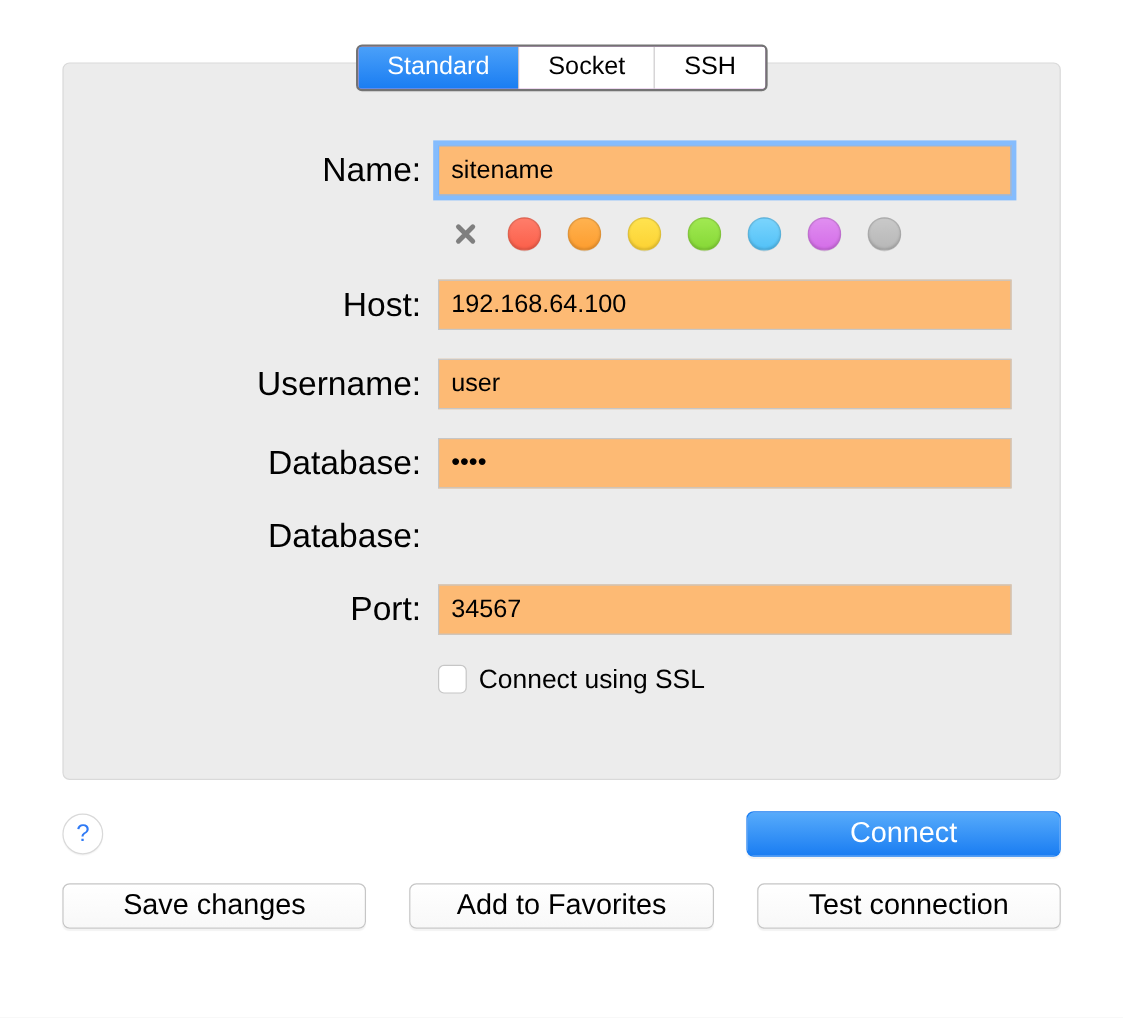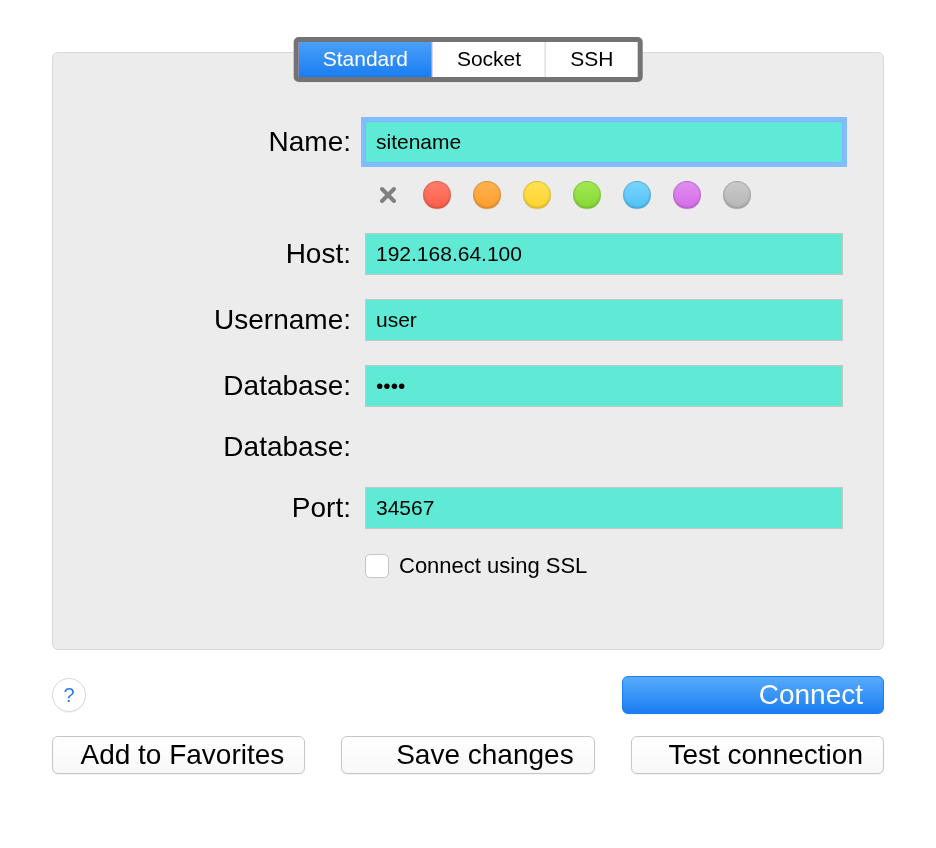--- a/index.html
+++ b/index.html
@@ -27,21 +27,21 @@
       padding: 68px 40px 30px 40px;
       height: 598px;
     }
 
     .tabs {
       position: absolute;
       top: -16px;
       left: 50%;
       transform: translateX(-50%);
       display: flex;
-      border: 5px solid #737373;
+      border: 2px solid #737373;
       border-radius: 5px;
       overflow: hidden;
       background: #f0abfc;
       box-shadow: 0 1px 0 rgba(0,0,0,0.02);
     }
 
     .tab {
       font-size: 21px;
       padding: 5px 24px 6px 24px;
       background: #fff;
@@ -78,21 +78,21 @@
     .field {
       flex: 1;
       max-width: 498px;
     }
 
     input[type="text"], input[type="password"] {
       width: 100%;
       height: 42px;
       font-size: 21px;
       padding: 4px 10px;
-      background: #5eead4;
+      background: #fdba74;
       border: 1px solid #c6c6c6;
       border-radius: 0;
       outline: none;
     }
     .focus-ring {
       box-shadow: 0 0 0 4px rgba(122,183,255,0.9);
       border-color: #7ab7ff !important;
     }
     input::placeholder {
       color: #c6c6c6;
@@ -170,25 +170,24 @@
       box-shadow: 0 1px 1px rgba(0,0,0,0.05);
     }
 
     .spacer { flex: 1; }
 
     .btn {
       height: 38px;
       border-radius: 6px;
       border: 1px solid #c6c6c6;
       background: linear-gradient(#ffffff, #f8f8f8);
-      font-size: 28px;
+      font-size: 24px;
       cursor: pointer;
       box-shadow: 0 1px 1px rgba(0,0,0,0.05);
       padding: 0 20px;
-      text-align: right;
     }
     .btn.primary {
       background: linear-gradient(#57abfb, #1a7df2);
       border-color: #1a7df2;
       color: #fff;
       width: 262px;
     }
 
     .bottom-row {
       display: flex;
@@ -279,16 +278,16 @@
 
 <div class="action-row">
   <button class="help-button">
     <span>?</span>
   </button>
   <div class="spacer"></div>
   <button class="btn primary">Connect</button>
 </div>
 
 <div class="bottom-row">
+  <button class="btn">Save changes</button>
   <button class="btn">Add to Favorites</button>
-  <button class="btn">Save changes</button>
   <button class="btn">Test connection</button>
 </div>
 
 </body></html>

